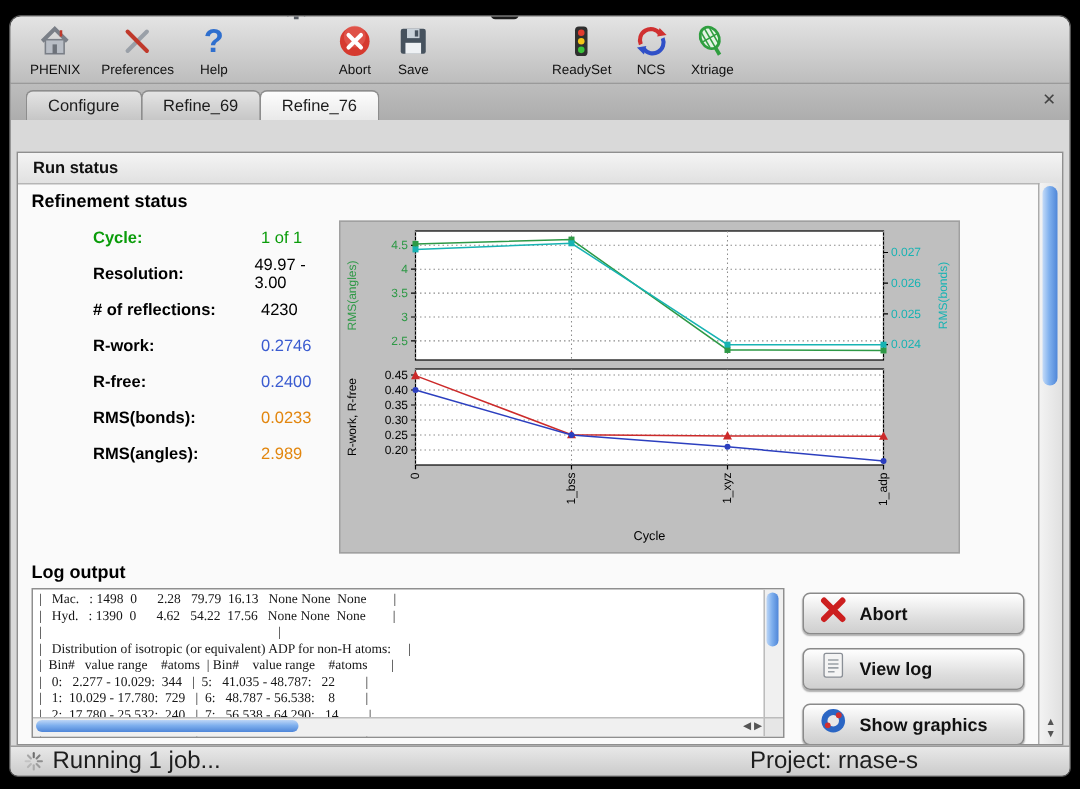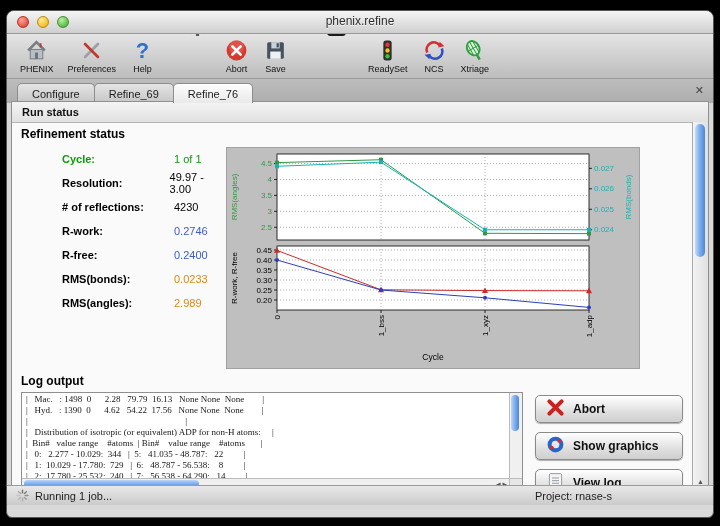--- a/index.html
+++ b/index.html
@@ -68,39 +68,31 @@
   .abtn svg{width:21px;height:21px;flex:none;}
   .abtn .blabel{font-size:12px;font-weight:bold;color:#111;white-space:nowrap;}
   
   .mvscroll{position:absolute;right:0;top:20px;bottom:0;width:15px;
             background:linear-gradient(90deg,#f3f3f3,#e0e0e0);border-left:1px solid #ababab;}
   .mvthumb{position:absolute;top:2px;left:2px;width:10px;height:133px;border-radius:5px;
            background:linear-gradient(90deg,#c4dbf8,#7fb0ee 45%,#4f86d8);}
   .mvarrows{position:absolute;bottom:2px;left:0;width:15px;text-align:center;font-size:7px;
             color:#555;line-height:8px;}
   
-  .statusbar{position:absolute;left:0;right:0;bottom:12px;height:20px;
+  .statusbar{position:absolute;left:0;right:0;bottom:0;height:20px;
              background:linear-gradient(#e8e8e8,#cbcbcb);border-top:1px solid #9c9c9c;
-             display:flex;align-items:center;padding:0 9px;gap:6px;font-size:11px;color:#1d1d1d;box-sizing:border-box;}
+             display:flex;align-items:center;padding:0 9px;gap:6px;font-size:16px;color:#1d1d1d;box-sizing:border-box;}
   .statusbar .right{margin-left:auto;margin-right:92px;}
   .spinner{width:13px;height:13px;flex:none;}
 </style>
 </head>
 <body>
 
 <div class="window">
 
-  <div class="titlebar">
-    <div class="lights">
-      <span class="light red"></span>
-      <span class="light yellow"></span>
-      <span class="light green"></span>
-    </div>
-    <div class="title">phenix.refine</div>
-  </div>
 
   <div class="toolbar">
     <div class="titem">
       <span>
           <svg viewBox="0 0 24 24" width="25" height="25">
             <path d="M4 12 L12 4 L20 12" fill="none" stroke="#7a7f87" stroke-width="2.5"></path>
             <rect x="6" y="11" width="12" height="9" fill="#b9bec6" stroke="#7a7f87"></rect>
             <rect x="10.6" y="14" width="2.8" height="6" fill="#6d727a"></rect>
             <line x1="16" y1="5" x2="16" y2="9" stroke="#c0392b" stroke-width="1.6"></line>
           </svg>
@@ -371,38 +363,38 @@
         </div>
         <div class="actions">
           <div class="abtn">
             <span><svg viewBox="0 0 24 24" width="21" height="21">
                   <path d="M5 5 L19 19 M19 5 L5 19" stroke="#cc1f1f" stroke-width="4.6" stroke-linecap="round"></path>
                 </svg></span>
             <span class="blabel">Abort</span>
           </div>
           <div class="abtn">
             <span><svg viewBox="0 0 24 24" width="21" height="21">
-                  <circle cx="12" cy="12" r="9" fill="#2b66c4"></circle>
-                  <circle cx="12" cy="12" r="4.4" fill="#e8e8e8"></circle>
-                  <circle cx="16.2" cy="7.8" r="2.2" fill="#d03030"></circle>
-                  <circle cx="7.8" cy="15.5" r="2.2" fill="#d03030"></circle>
-                </svg></span>
-            <span class="blabel">Show graphics</span>
-          </div>
-          <div class="abtn">
-            <span><svg viewBox="0 0 24 24" width="21" height="21">
                   <rect x="5" y="3" width="14" height="18" rx="1.5" fill="#f4f4f4" stroke="#8a8f96"></rect>
                   <g stroke="#9aa0a6" stroke-width="1.2">
                     <line x1="8" y1="8" x2="16" y2="8"></line>
                     <line x1="8" y1="11" x2="16" y2="11"></line>
                     <line x1="8" y1="14" x2="16" y2="14"></line>
                     <line x1="8" y1="17" x2="13" y2="17"></line>
                   </g>
                 </svg></span>
             <span class="blabel">View log</span>
+          </div>
+          <div class="abtn">
+            <span><svg viewBox="0 0 24 24" width="21" height="21">
+                  <circle cx="12" cy="12" r="9" fill="#2b66c4"></circle>
+                  <circle cx="12" cy="12" r="4.4" fill="#e8e8e8"></circle>
+                  <circle cx="16.2" cy="7.8" r="2.2" fill="#d03030"></circle>
+                  <circle cx="7.8" cy="15.5" r="2.2" fill="#d03030"></circle>
+                </svg></span>
+            <span class="blabel">Show graphics</span>
           </div>
         </div>
       </div>
     </div>
 
     <div class="mvscroll">
       <div class="mvthumb"></div>
       <div class="mvarrows">▲<br>▼</div>
     </div>
   </div>

